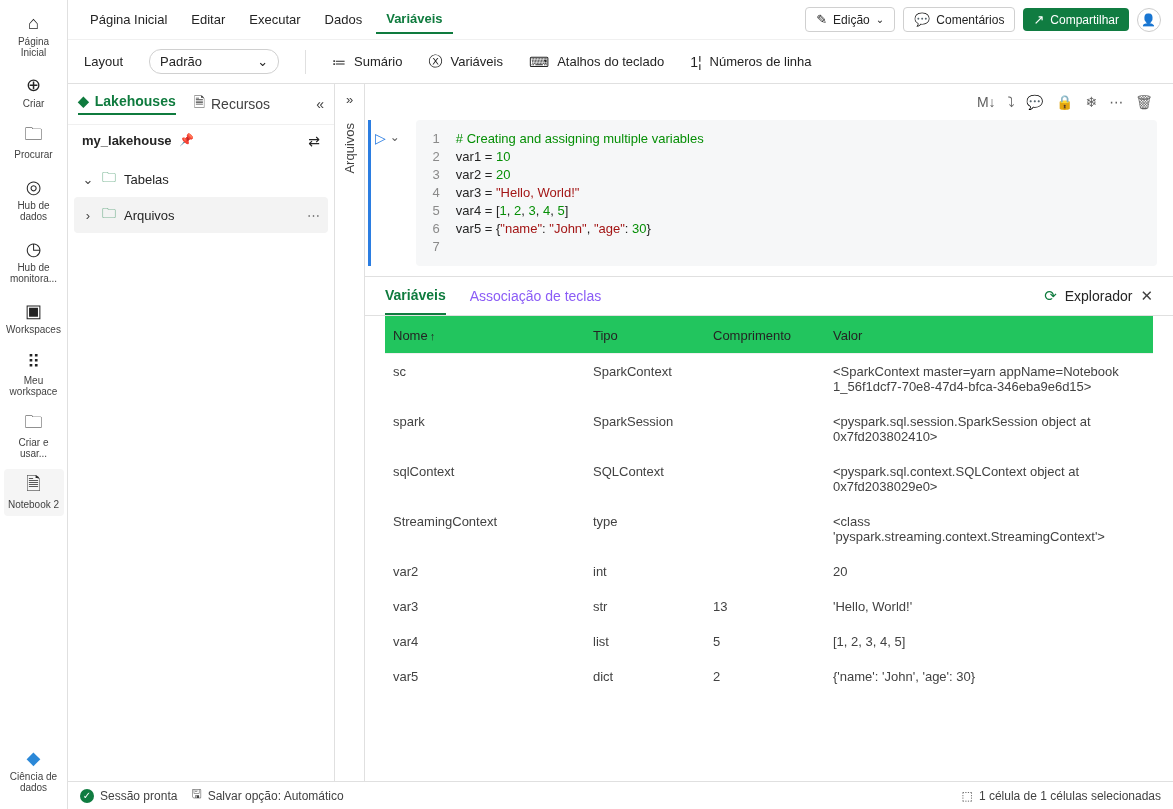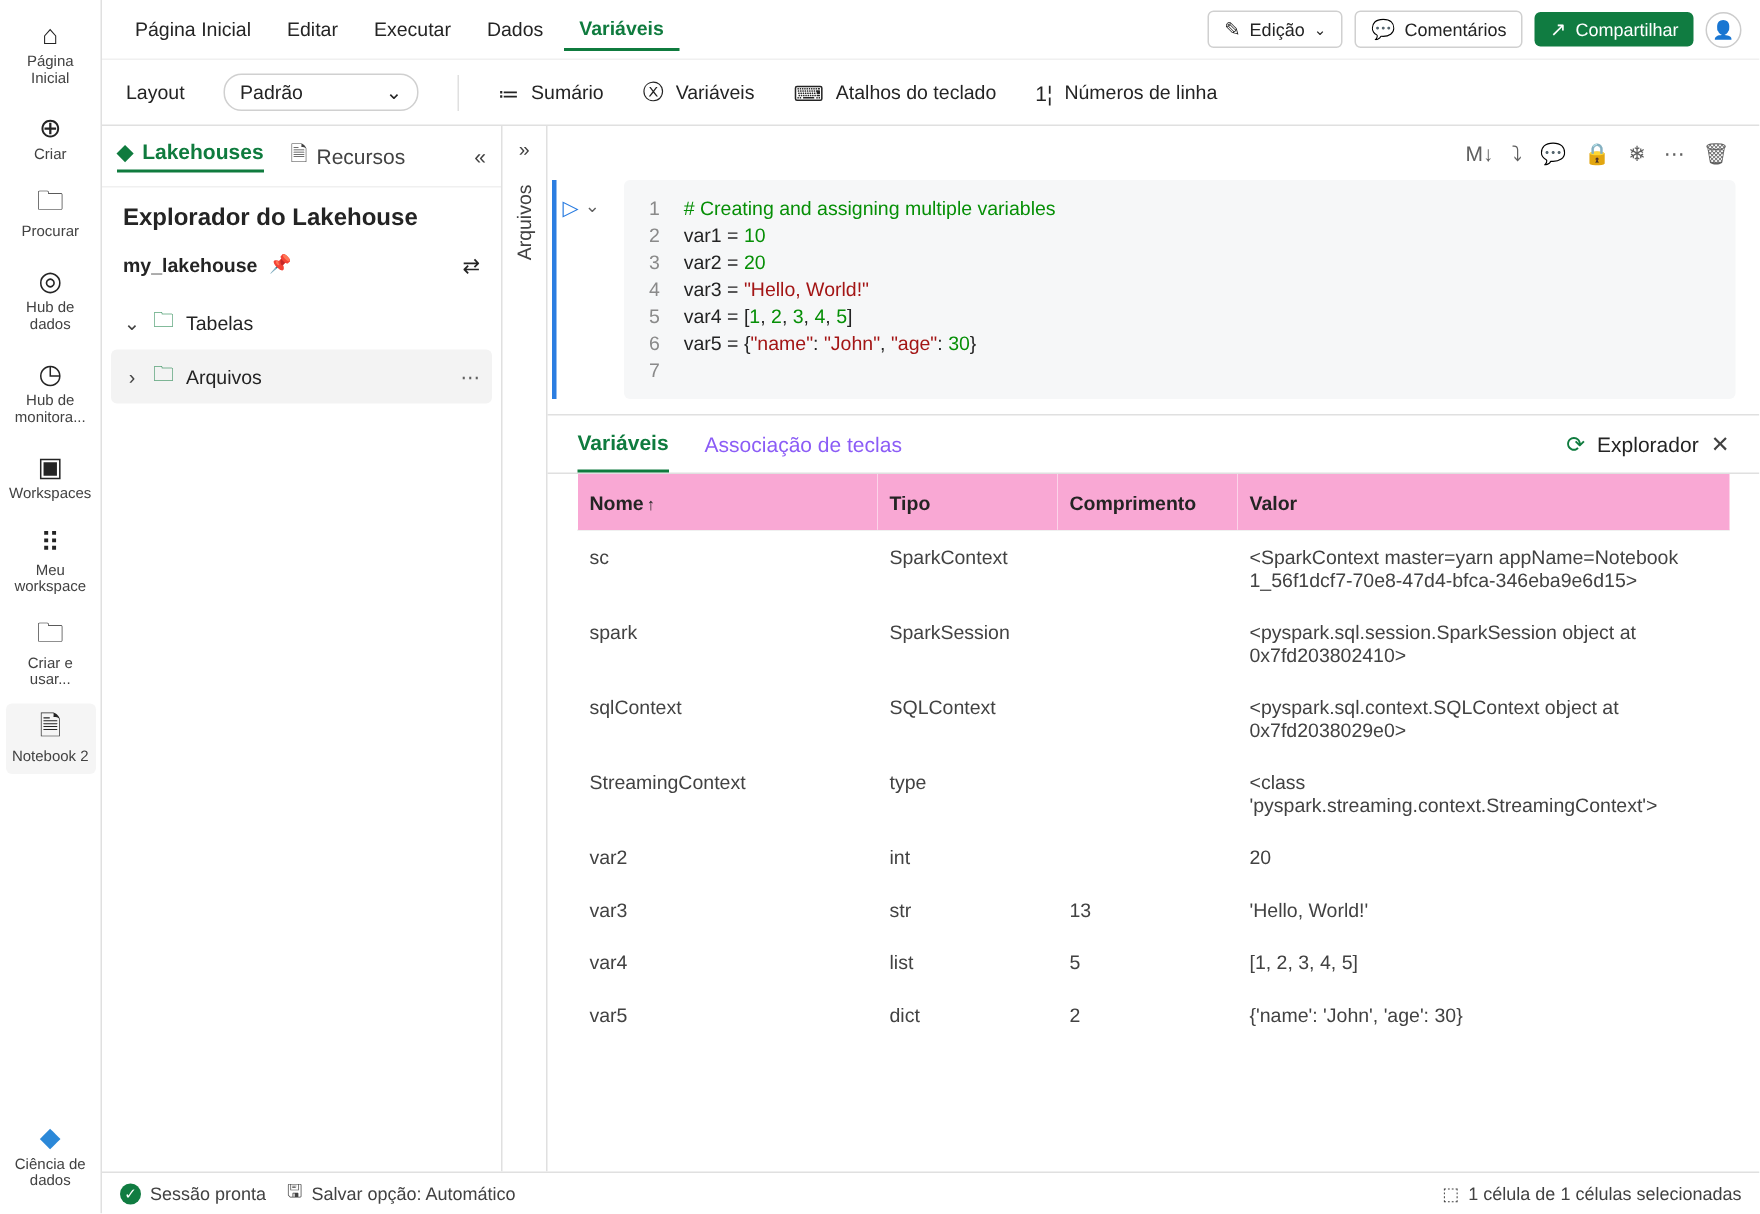--- a/index.html
+++ b/index.html
@@ -98,21 +98,21 @@
   
   .varpanel { flex:1; display:flex; flex-direction:column; border-top:1px solid #e0e0e0; min-height:0;}
   .vartabs { display:flex; align-items:center; padding:10px 20px 0; gap:24px; font-size:14px; border-bottom:1px solid #e0e0e0;}
   .vartab { padding-bottom:10px; cursor:pointer; color:#8b5cf6;}
   .vartab.active { color:#0f7b3e; font-weight:600; border-bottom:2px solid #0f7b3e;}
   .varright { margin-left:auto; display:flex; align-items:center; gap:8px; padding-bottom:10px;}
   .refresh-ic { color:#0f7b3e; cursor:pointer; font-size:15px;}
   .close-ic { cursor:pointer; font-size:15px; color:#424242;}
   .vartable-wrap { flex:1; overflow-y:auto; padding:0 20px;}
   .vartable { width:100%; border-collapse:collapse; font-size:13px; }
-  .vartable th { text-align:left; padding:12px 8px 10px; color:#242424; font-weight:700; border-bottom:1px solid #f0f0f0; position:sticky; top:0; background:#f9a8d4;}
+  .vartable th { text-align:left; padding:12px 8px 10px; color:#242424; font-weight:400; border-bottom:1px solid #f0f0f0; position:sticky; top:0; background:#22c55e;}
   .vartable td { padding:8px 8px; color:#424242; vertical-align:top; border-bottom:0;}
   .vartable tr.vrow td { padding-top:10px; padding-bottom:10px;}
   .sort-ic { font-size:11px; margin-left:2px;}
   
   .statusbar {
     height:28px; border-top:1px solid #e0e0e0; display:flex; align-items:center; padding:0 12px; font-size:12px; color:#424242; gap:14px;
   }
   .statusbar .sitem { display:flex; align-items:center; gap:6px;}
   .statusbar .ok-dot { width:14px; height:14px; border-radius:50%; background:#107c41; display:inline-flex; align-items:center; justify-content:center; color:#fff; font-size:10px;}
   .statusbar .pushright { margin-left:auto;}
@@ -224,21 +224,20 @@
         <div class="explorer-tab active">
           <span style="color:#0f7b3e;">◆</span>
           <span>Lakehouses</span>
         </div>
         <div class="explorer-tab">
           <span>🗎</span>
           <span>Recursos</span>
         </div>
         <span class="collapse-ic">«</span>
       </div>
-      <div class="explorer-title">Explorador do Lakehouse</div>
       <div class="explorer-lake">
         <span style="font-weight:600;">my_lakehouse</span>
         <span class="pin">📌</span>
         <span class="swap">⇄</span>
       </div>
       <div class="tree">
         <div class="tree-row">
           <span class="chev">⌄</span>
           <span class="folder-ic">🗀</span>
           <span>Tabelas</span>

